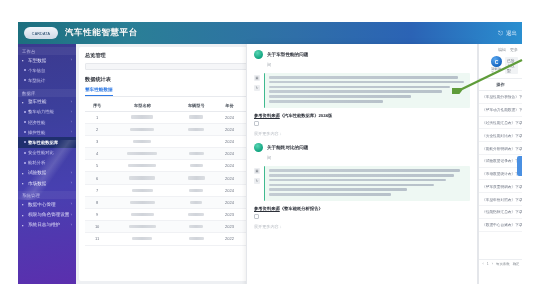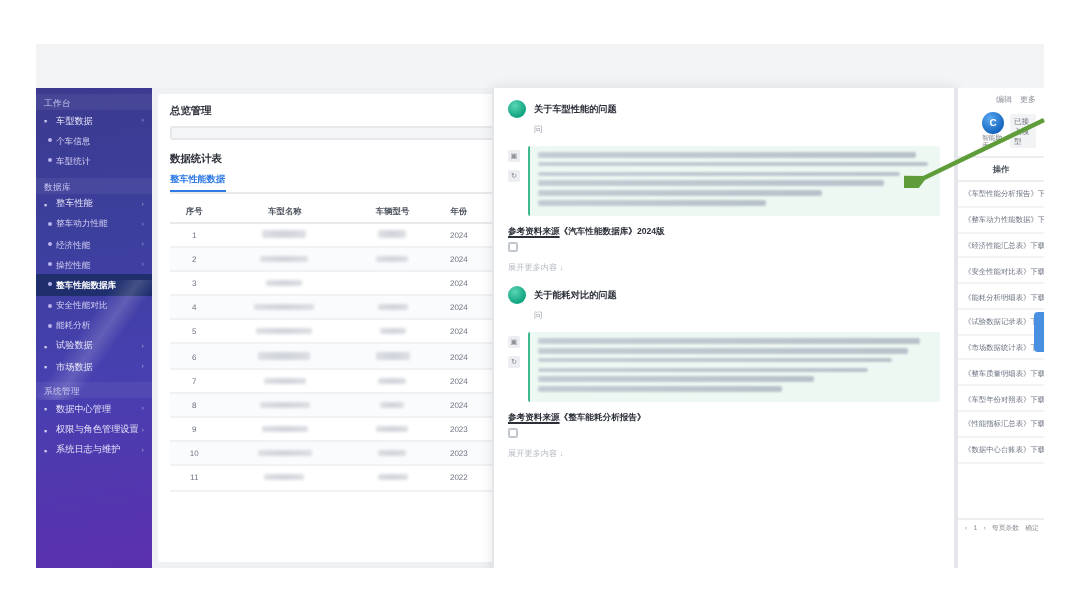--- a/index.html
+++ b/index.html
@@ -189,20 +189,30 @@
 
   
   .arrow-svg { position: absolute; left: 452px; top: 58px; width: 74px; height: 36px; pointer-events: none; }
 </style>
 </head>
 <body>
 
 <div class="screen">
   <div class="window">
 
+    <div class="header">
+      <div class="logo-badge">
+        <span>CARDATA</span>
+      </div>
+      <div class="app-title">汽车性能智慧平台</div>
+      <div class="header-right">
+        <span class="hdr-icon">⎋</span>
+        <span class="hdr-label">退出</span>
+      </div>
+    </div>
 
     <div class="sidebar">
       <div id="sb-host">
           <div class="sb-section">工作台</div>
           <div class="sb-item">
             <span class="ico">▪</span>
             <span class="lbl">车型数据</span>
             <span class="arw">›</span>
           </div>
           <div class="sb-item sub dot">

